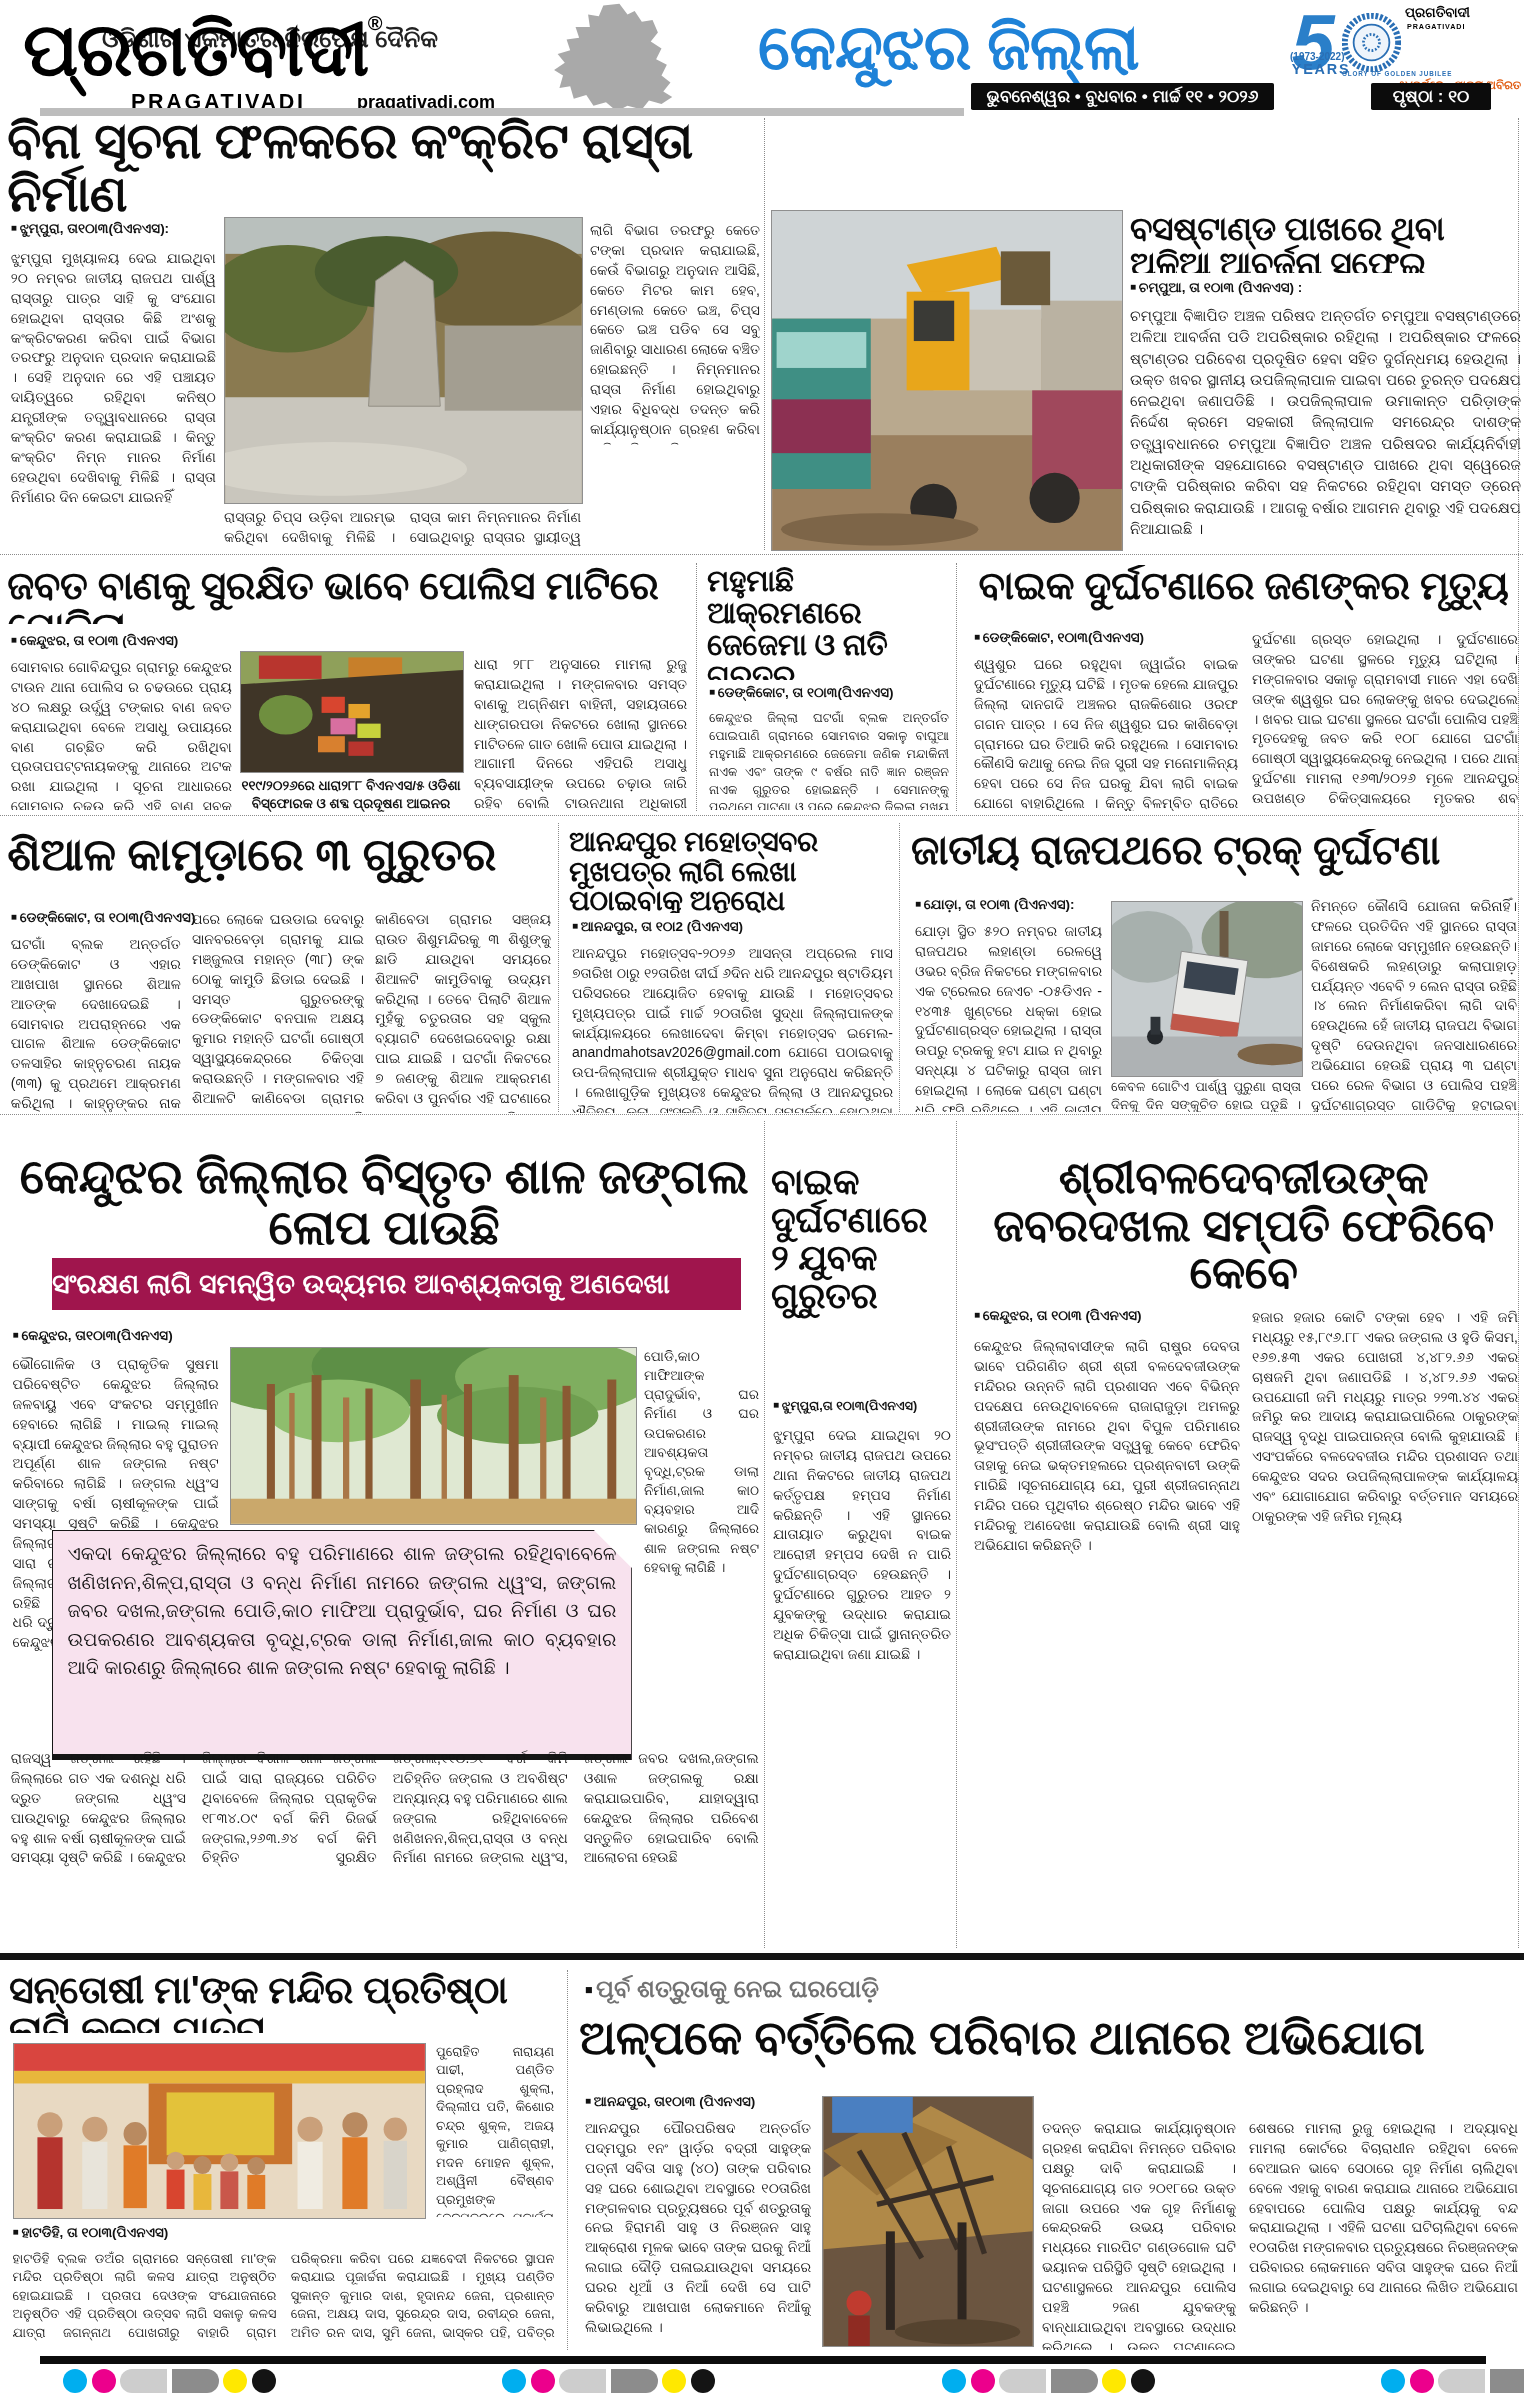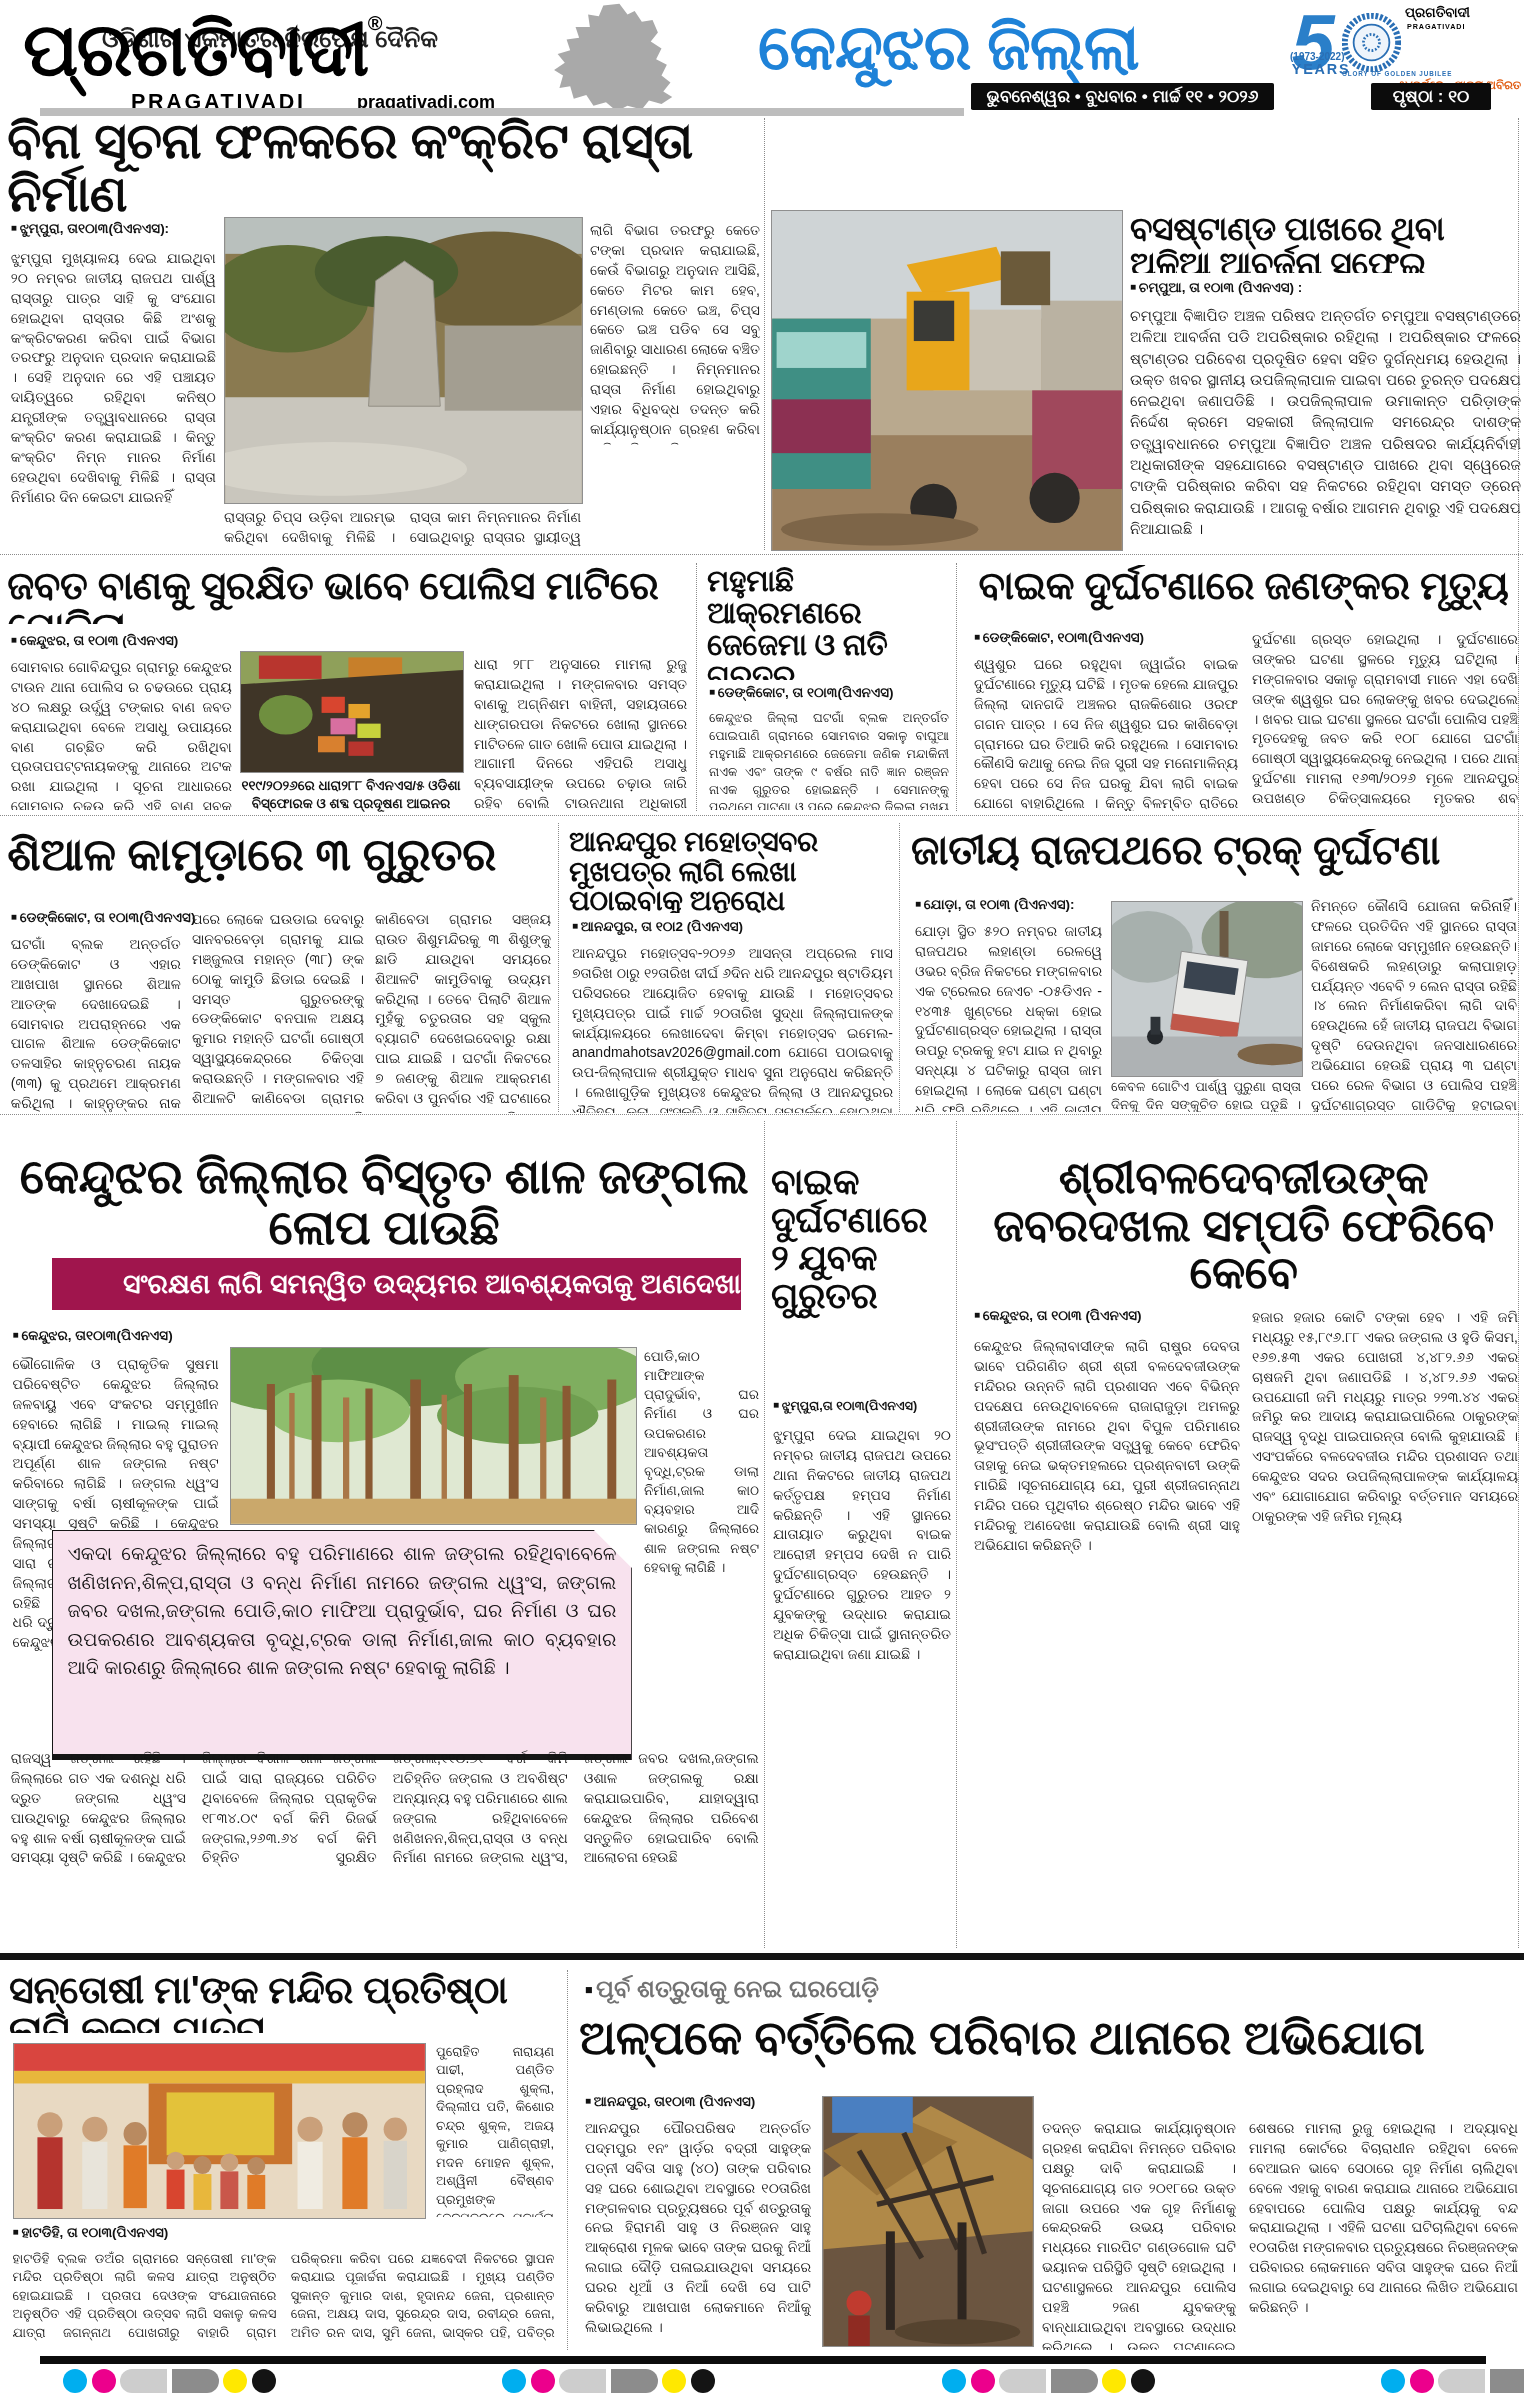--- a/index.html
+++ b/index.html
@@ -8,21 +8,21 @@
   .abs{position:absolute}
   .hl{font-weight:bold;color:#0b0b0b;line-height:1.06;letter-spacing:-0.4px;overflow:hidden}
   .byline{font-size:13.5px;font-weight:bold;color:#111}
   .byline::before{content:"■ ";font-size:10px;position:relative;top:-1.8px}
   .bt{font-size:14px;line-height:1.42;text-align:justify;overflow:hidden;color:#151515}
   .sm{font-size:12.6px}
   .caption{font-size:13.5px;font-weight:bold;text-align:center;line-height:1.3;overflow:hidden}
   .vdot{border-left:1.8px dotted #8a8a8a}
   .hdot{border-top:1.8px dotted #8a8a8a}
   .photo{display:block;border:0.9px solid #8f8f8f;background:#ddd}
-  .mbox{background:#a0154d;color:#fff;font-weight:bold;text-align:right;overflow:hidden}
+  .mbox{background:#a0154d;color:#fff;font-weight:bold;text-align:left;overflow:hidden}
   .hbox{background:#f8e2ee;border:1.8px solid #161616;border-bottom:6.3px solid #161616;
         padding:9px 14.4px;font-size:19px;line-height:1.5;font-weight:500;text-align:justify;
         clip-path:polygon(0 0,calc(100% - 38px) 0,100% 38px,100% 100%,0 100%);overflow:hidden}
   .kicker{color:#737373;font-weight:bold}
   .kicker::before{content:"■ ";color:#111;font-size:12.6px;position:relative;top:-2.7px}
   .blackbar{background:#0c0c0c;color:#fff;text-align:center;font-weight:bold;border-radius:1.8px}
   .dotrow{display:flex;align-items:center;gap:4.5px}
   .cdot{width:24px;height:24px;border-radius:50%}
   .crect{width:47px;height:24px}
   .cols2{column-count:2;column-gap:14.4px}

